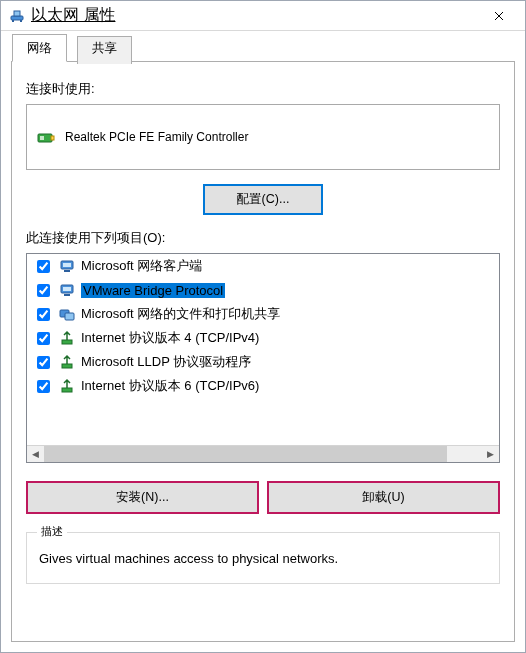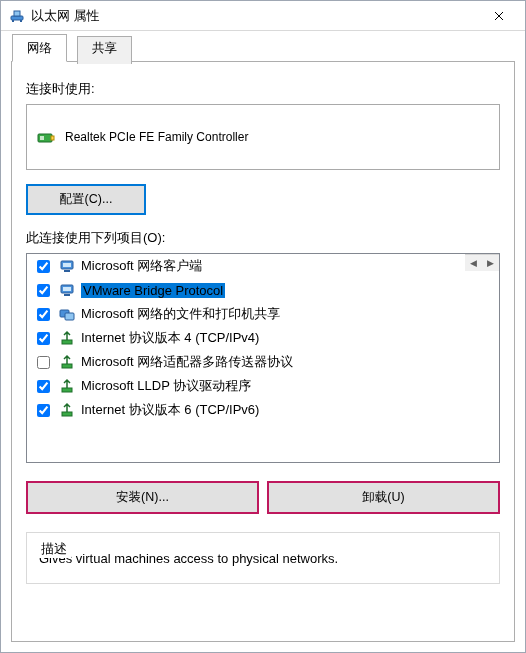--- a/index.html
+++ b/index.html
@@ -15,21 +15,21 @@
   }
   .window { width:526px; height:653px; border:1px solid #9fa7b3; display:flex; flex-direction:column; background:#fff; }
   .titlebar {
     height: 30px;
     background:#fff;
     display:flex; align-items:center;
     padding:0 4px 0 8px;
     border-bottom:1px solid #d9d9d9;
   }
   .title-icon { width:16px; height:16px; margin-right:6px; }
-  .title-text { flex:1; font-size:13px; }
+  .title-text { flex:1; font-size:16px;text-decoration:underline; }
   .close-btn {
     width:45px; height:29px; display:flex; align-items:center; justify-content:center;
     color:#000; font-size:12px;
   }
 
   .client { flex:1; padding:2px 10px 10px 10px; display:flex; flex-direction:column; }
 
   .tabstrip { display:flex; position:relative; top:1px; z-index:2; margin-left:1px;gap:11px;}
   .tab {
     padding:5px 14px 4px;
@@ -55,38 +55,38 @@
 
   .adapter-box {
     border:1px solid #a9a9a9;
     padding:24px 10px;
     display:flex; align-items:center;
     gap:10px;
     background:#fff;
   }
   .adapter-icon { width:18px; height:16px; }
 
-  .right-btnrow { display:flex; justify-content:flex-start; margin:14px 0 10px; }
+  .right-btnrow { display:flex; justify-content:center; margin:14px 0 10px; }
 
   .btn {
     min-width:120px; padding:6px 21px;
     border:2px solid #be185d;
     background:#e1e1e1;
     font-size:12.5px;
     text-align:center;
     cursor:default;
   }
   .btn.default { border:2px solid #0078d7; padding:5px 13px; }
   .btn.disabled { color:#a0a0a0; }
 
   .listbox {
     border:1px solid #828790;
     background:#fff;
     height:210px;
-    display:flex; 
+    display:flex; flex-direction:column;
     margin-bottom:4px;
   }
   .list-viewport { flex:1; overflow:hidden; }
   .list-item {
     display:flex; align-items:center;
     gap:6px;
     padding:2px 4px 2px 6px;
     height:24px;
     font-size:13px;
     white-space:nowrap;
@@ -114,21 +114,21 @@
   .btnrow3 .btn { flex:1; min-width:0; }
 
   .groupbox {
     border:1px solid #d9d9d9;
     position:relative;
     padding:16px 12px 14px;
     margin-top:6px;
   }
   .groupbox .legend {
     position:absolute; top:-9px; left:10px;
-    background:#fff; padding:0 4px; font-size:13px;margin-top:16px;
+    background:#fff; padding:0 4px; font-size:11px;
   }
   .desc-text { font-size:13px; line-height:1.5; }
 </style>
 </head>
 <body>
 
 <div class="window">
 
   <div class="titlebar">
     <span class="title-icon">
@@ -205,28 +205,20 @@
             </div>
             <div class="list-item">
               <input type="checkbox" class="chk" checked="" style="">
               <span class="item-icon"><svg viewBox="0 0 16 16" width="16" height="16">
                   <rect x="3" y="10" width="10" height="4" fill="#39a845" stroke="#1e6e2b"></rect>
                   <path d="M8 2 L8 10 M5 5 L8 2 L11 5" stroke="#1e6e2b" fill="none" stroke-width="1.5"></path>
                 </svg></span>
               <span class="item-label">Internet 协议版本 4 (TCP/IPv4)</span>
             </div>
             <div class="list-item">
-              <input type="checkbox" class="chk" style="">
-              <span class="item-icon"><svg viewBox="0 0 16 16" width="16" height="16">
-                  <rect x="3" y="10" width="10" height="4" fill="#39a845" stroke="#1e6e2b"></rect>
-                  <path d="M8 2 L8 10 M5 5 L8 2 L11 5" stroke="#1e6e2b" fill="none" stroke-width="1.5"></path>
-                </svg></span>
-              <span class="item-label">Microsoft 网络适配器多路传送器协议</span>
-            </div>
-            <div class="list-item">
               <input type="checkbox" class="chk" checked="" style="">
               <span class="item-icon"><svg viewBox="0 0 16 16" width="16" height="16">
                   <rect x="3" y="10" width="10" height="4" fill="#39a845" stroke="#1e6e2b"></rect>
                   <path d="M8 2 L8 10 M5 5 L8 2 L11 5" stroke="#1e6e2b" fill="none" stroke-width="1.5"></path>
                 </svg></span>
               <span class="item-label">Microsoft LLDP 协议驱动程序</span>
             </div>
             <div class="list-item">
               <input type="checkbox" class="chk" checked="" style="">
               <span class="item-icon"><svg viewBox="0 0 16 16" width="16" height="16">

